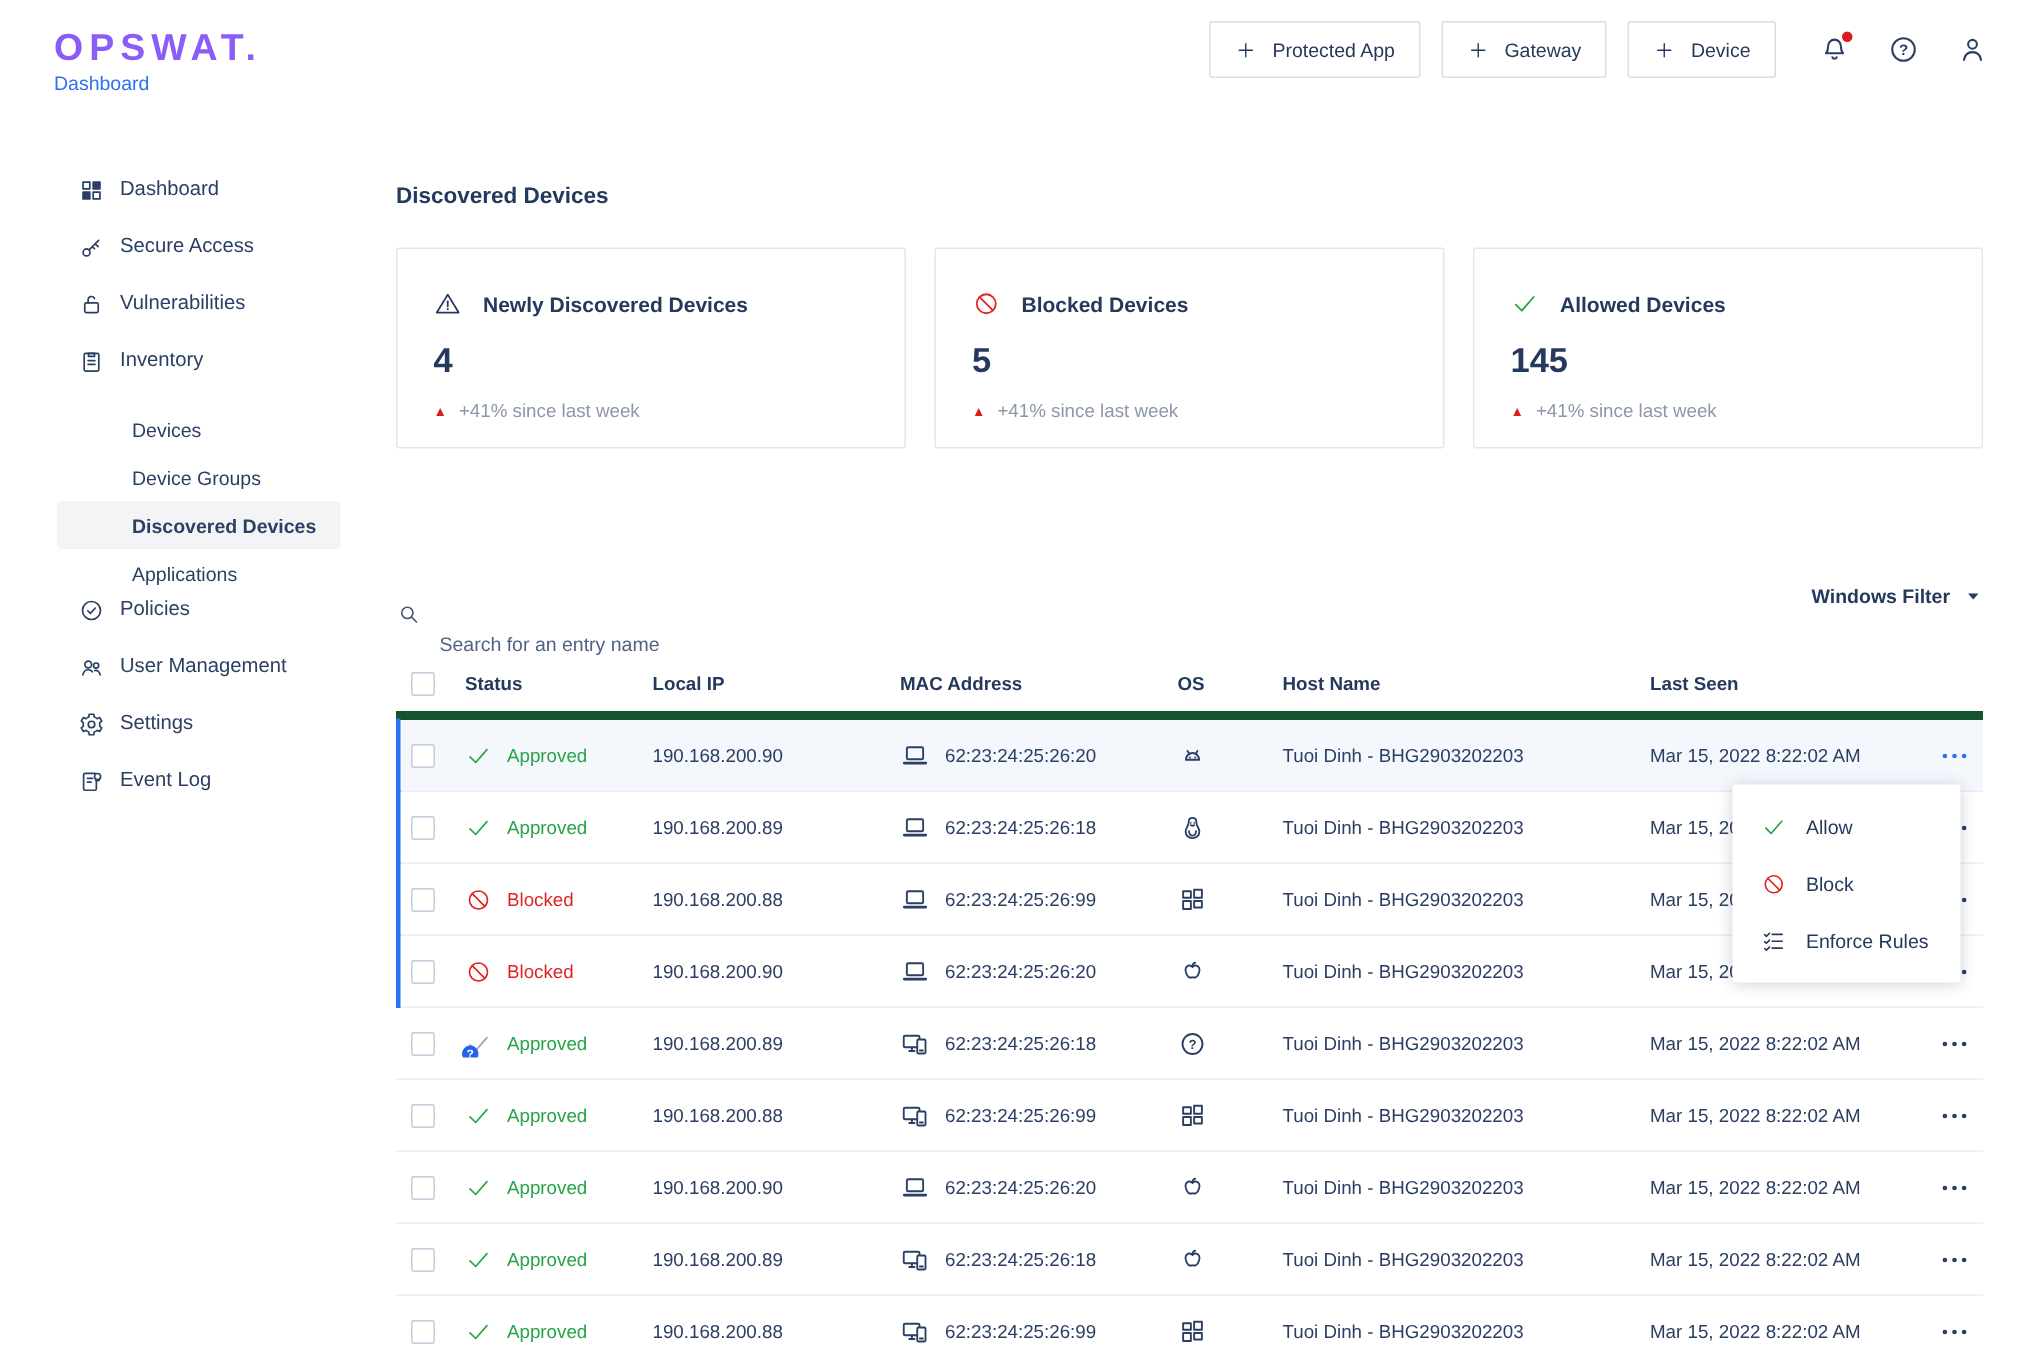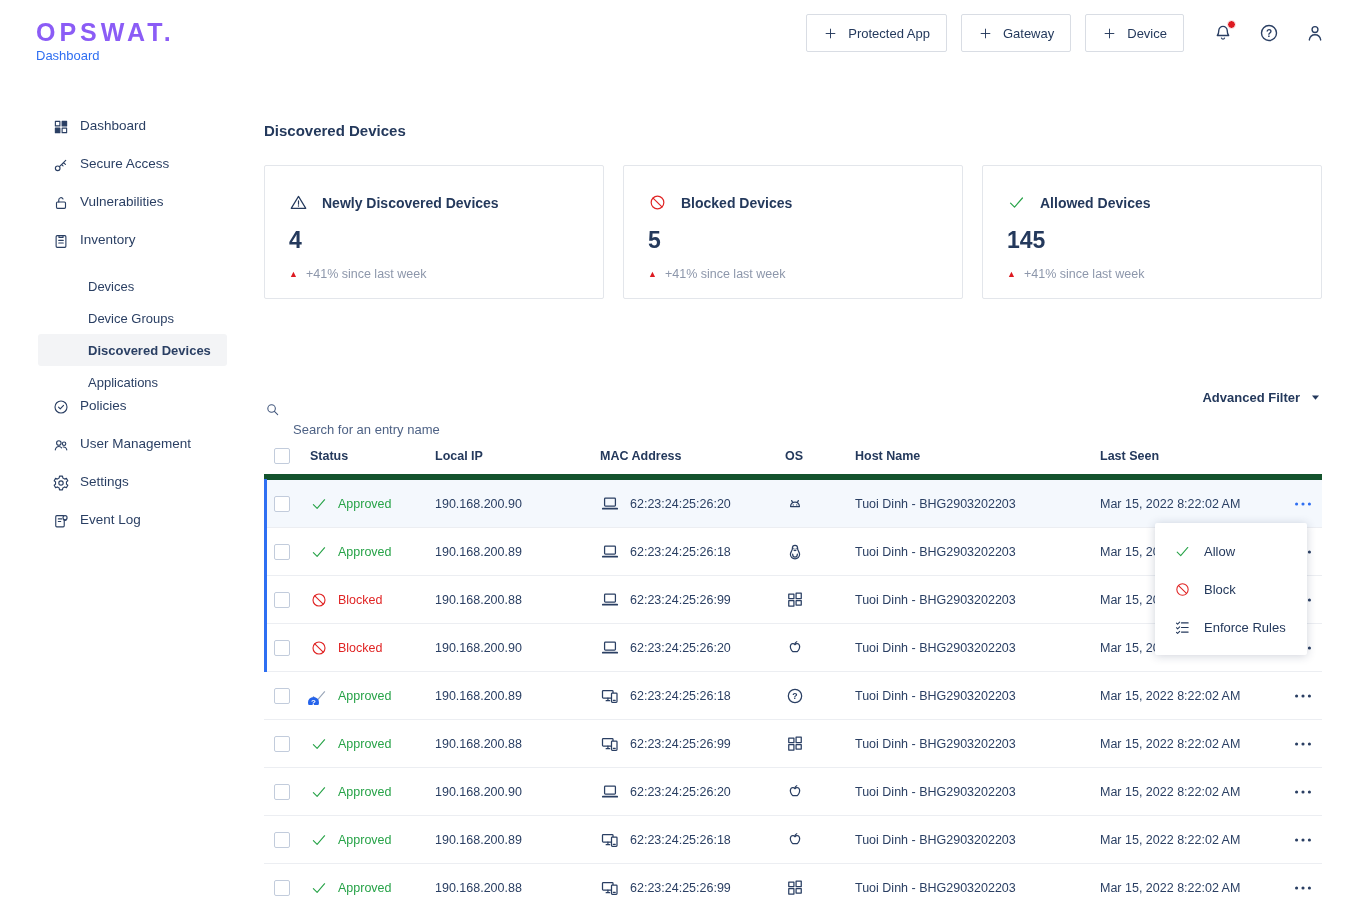--- a/index.html
+++ b/index.html
@@ -277,21 +277,21 @@
     <span id="search-ic" style="display:flex;">
         <svg class="ic " viewBox="0 0 24 24" fill="none" stroke="currentColor" stroke-width="1.5" stroke-linecap="round" stroke-linejoin="round">
           <circle cx="10.7" cy="10.7" r="5.3"></circle>
           <path d="M14.7 14.7l4.6 4.6"></path>
         </svg>
       </span>
     <input type="text" placeholder="Search for an entry name" style="">
   </div>
 
   <div class="adv-filter">
-    <span>Advanced Filter</span>
+    <span>Windows Filter</span>
     <span id="caret-ic" style="display:flex;">
         <svg class="ic " viewBox="0 0 24 24" fill="none" stroke="currentColor" stroke-width="1.5" stroke-linecap="round" stroke-linejoin="round">
           <path d="M5.5 8.5h13L12 16z" fill="currentColor" stroke="none"></path>
         </svg>
       </span>
   </div>
 
   <div class="table" id="table">
       <div class="trow thead">
         <div class="cell c0">

